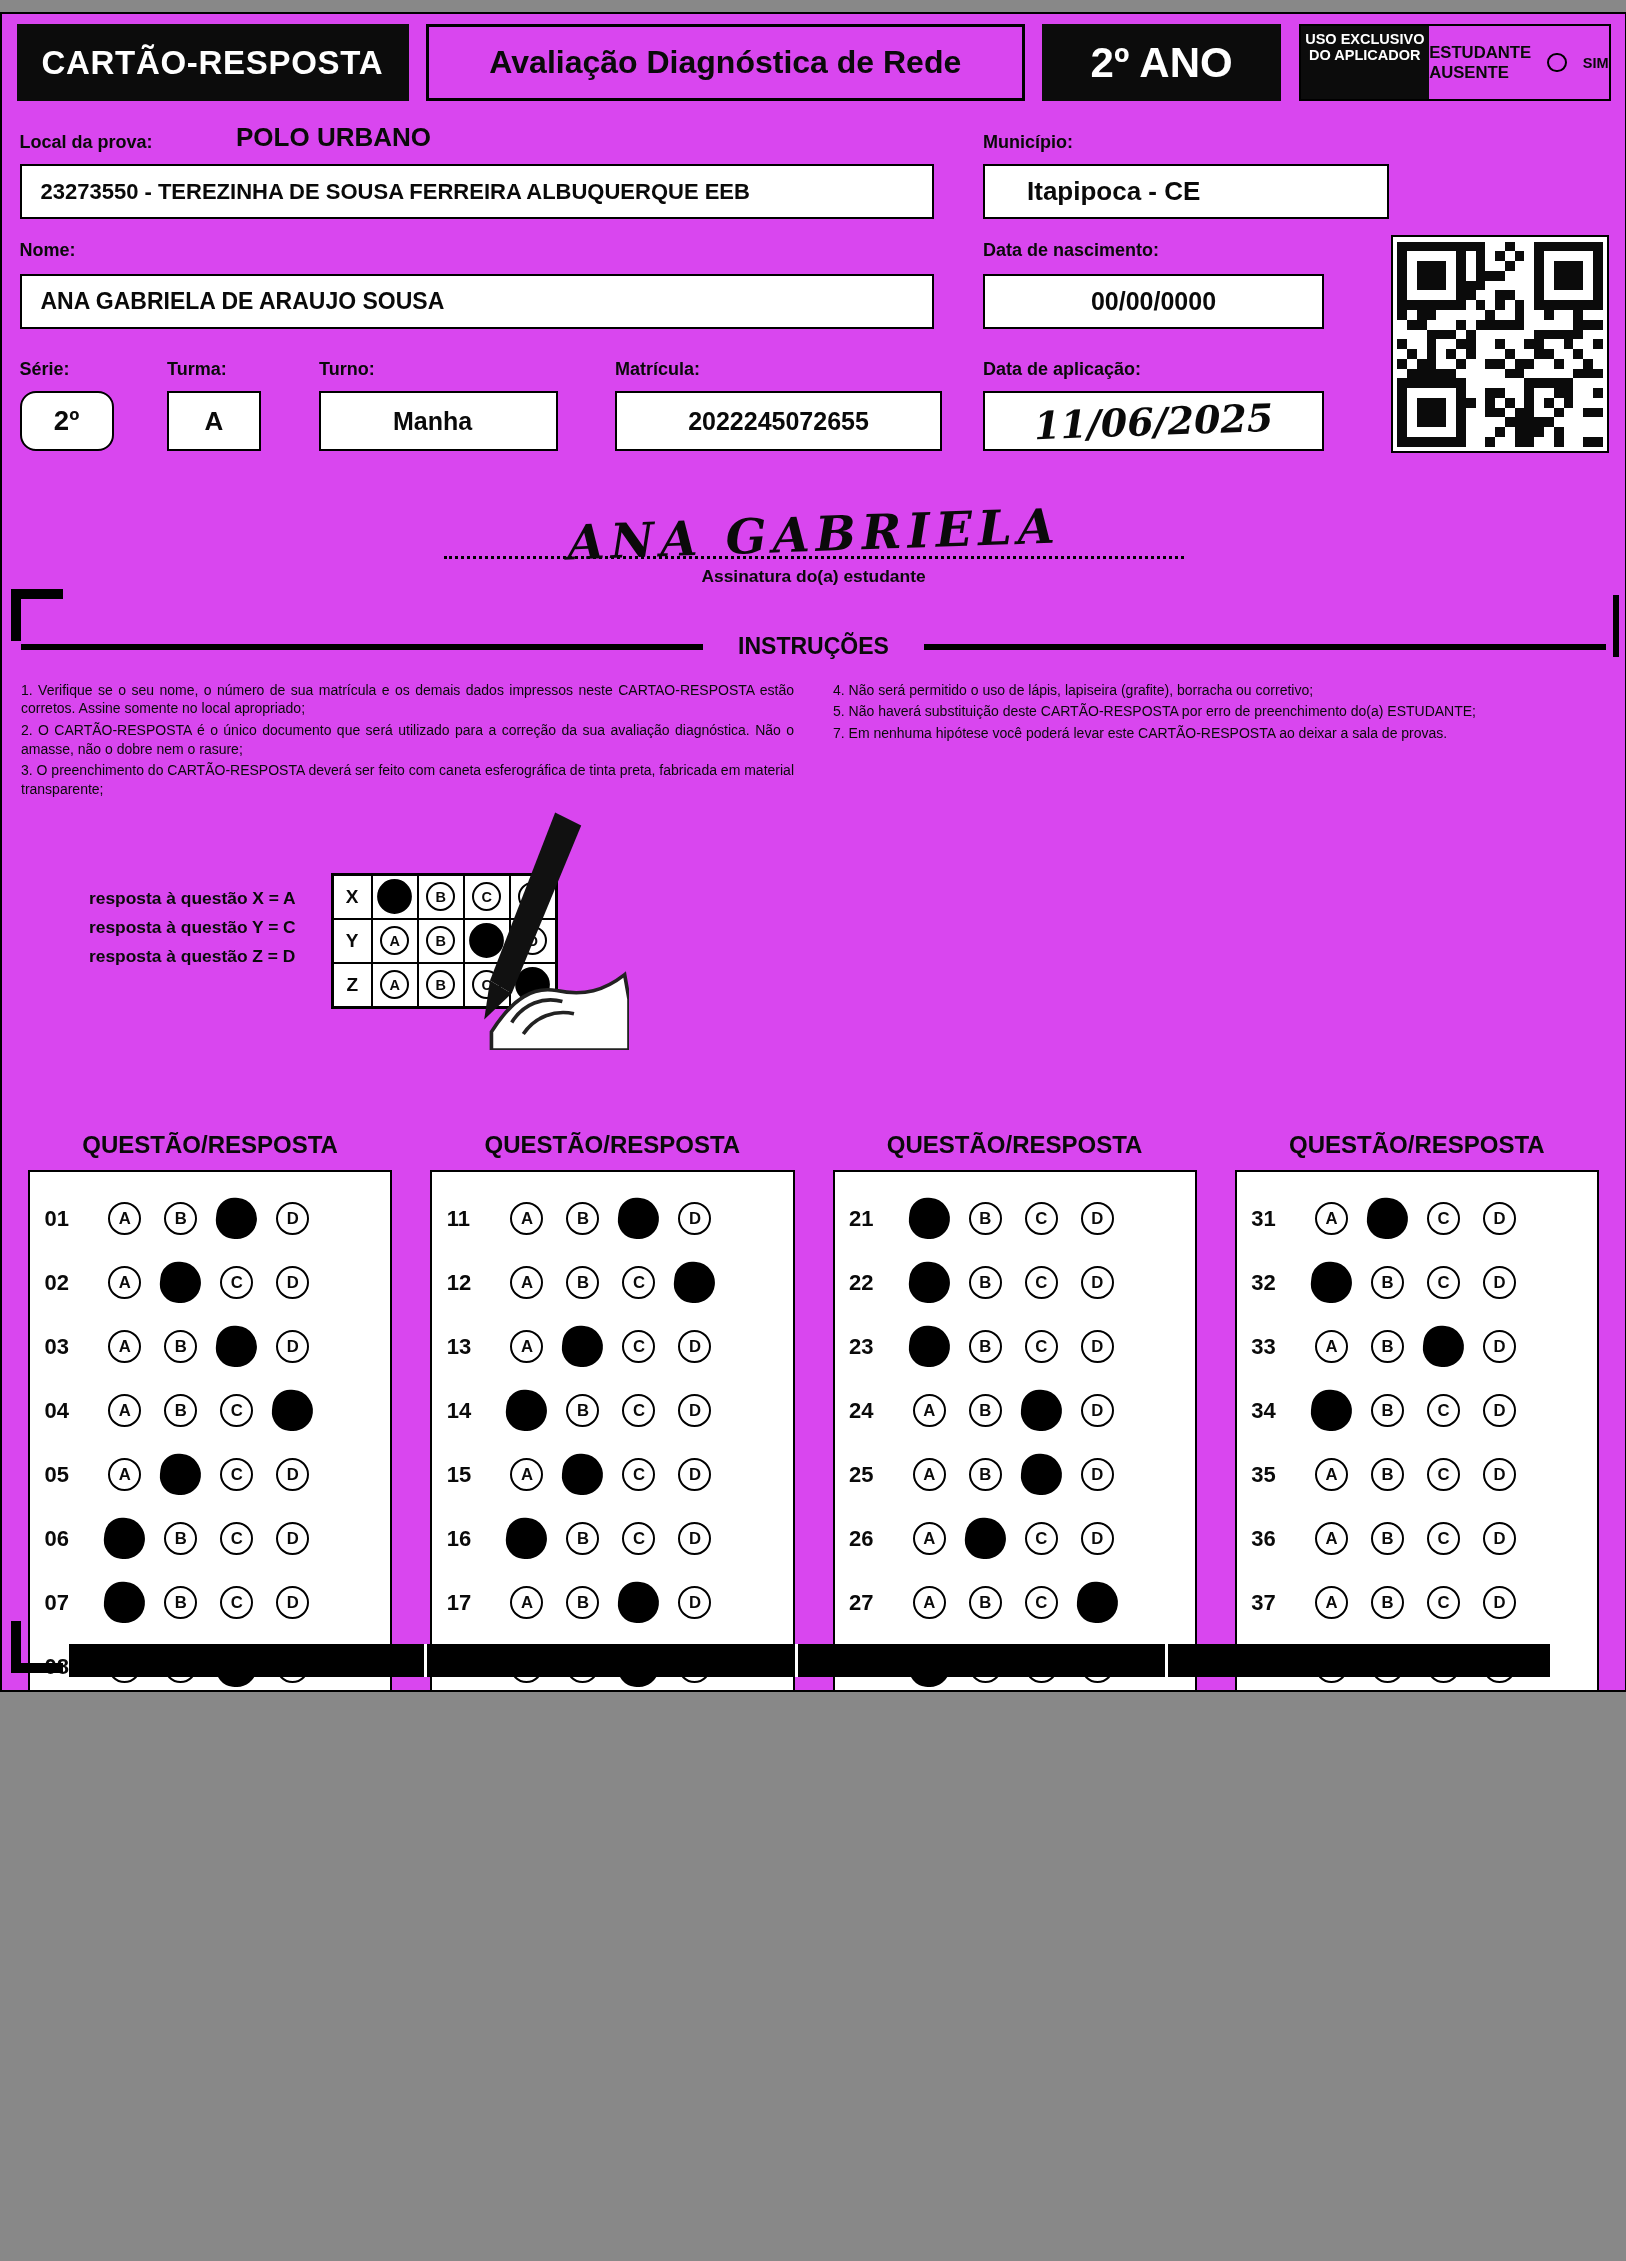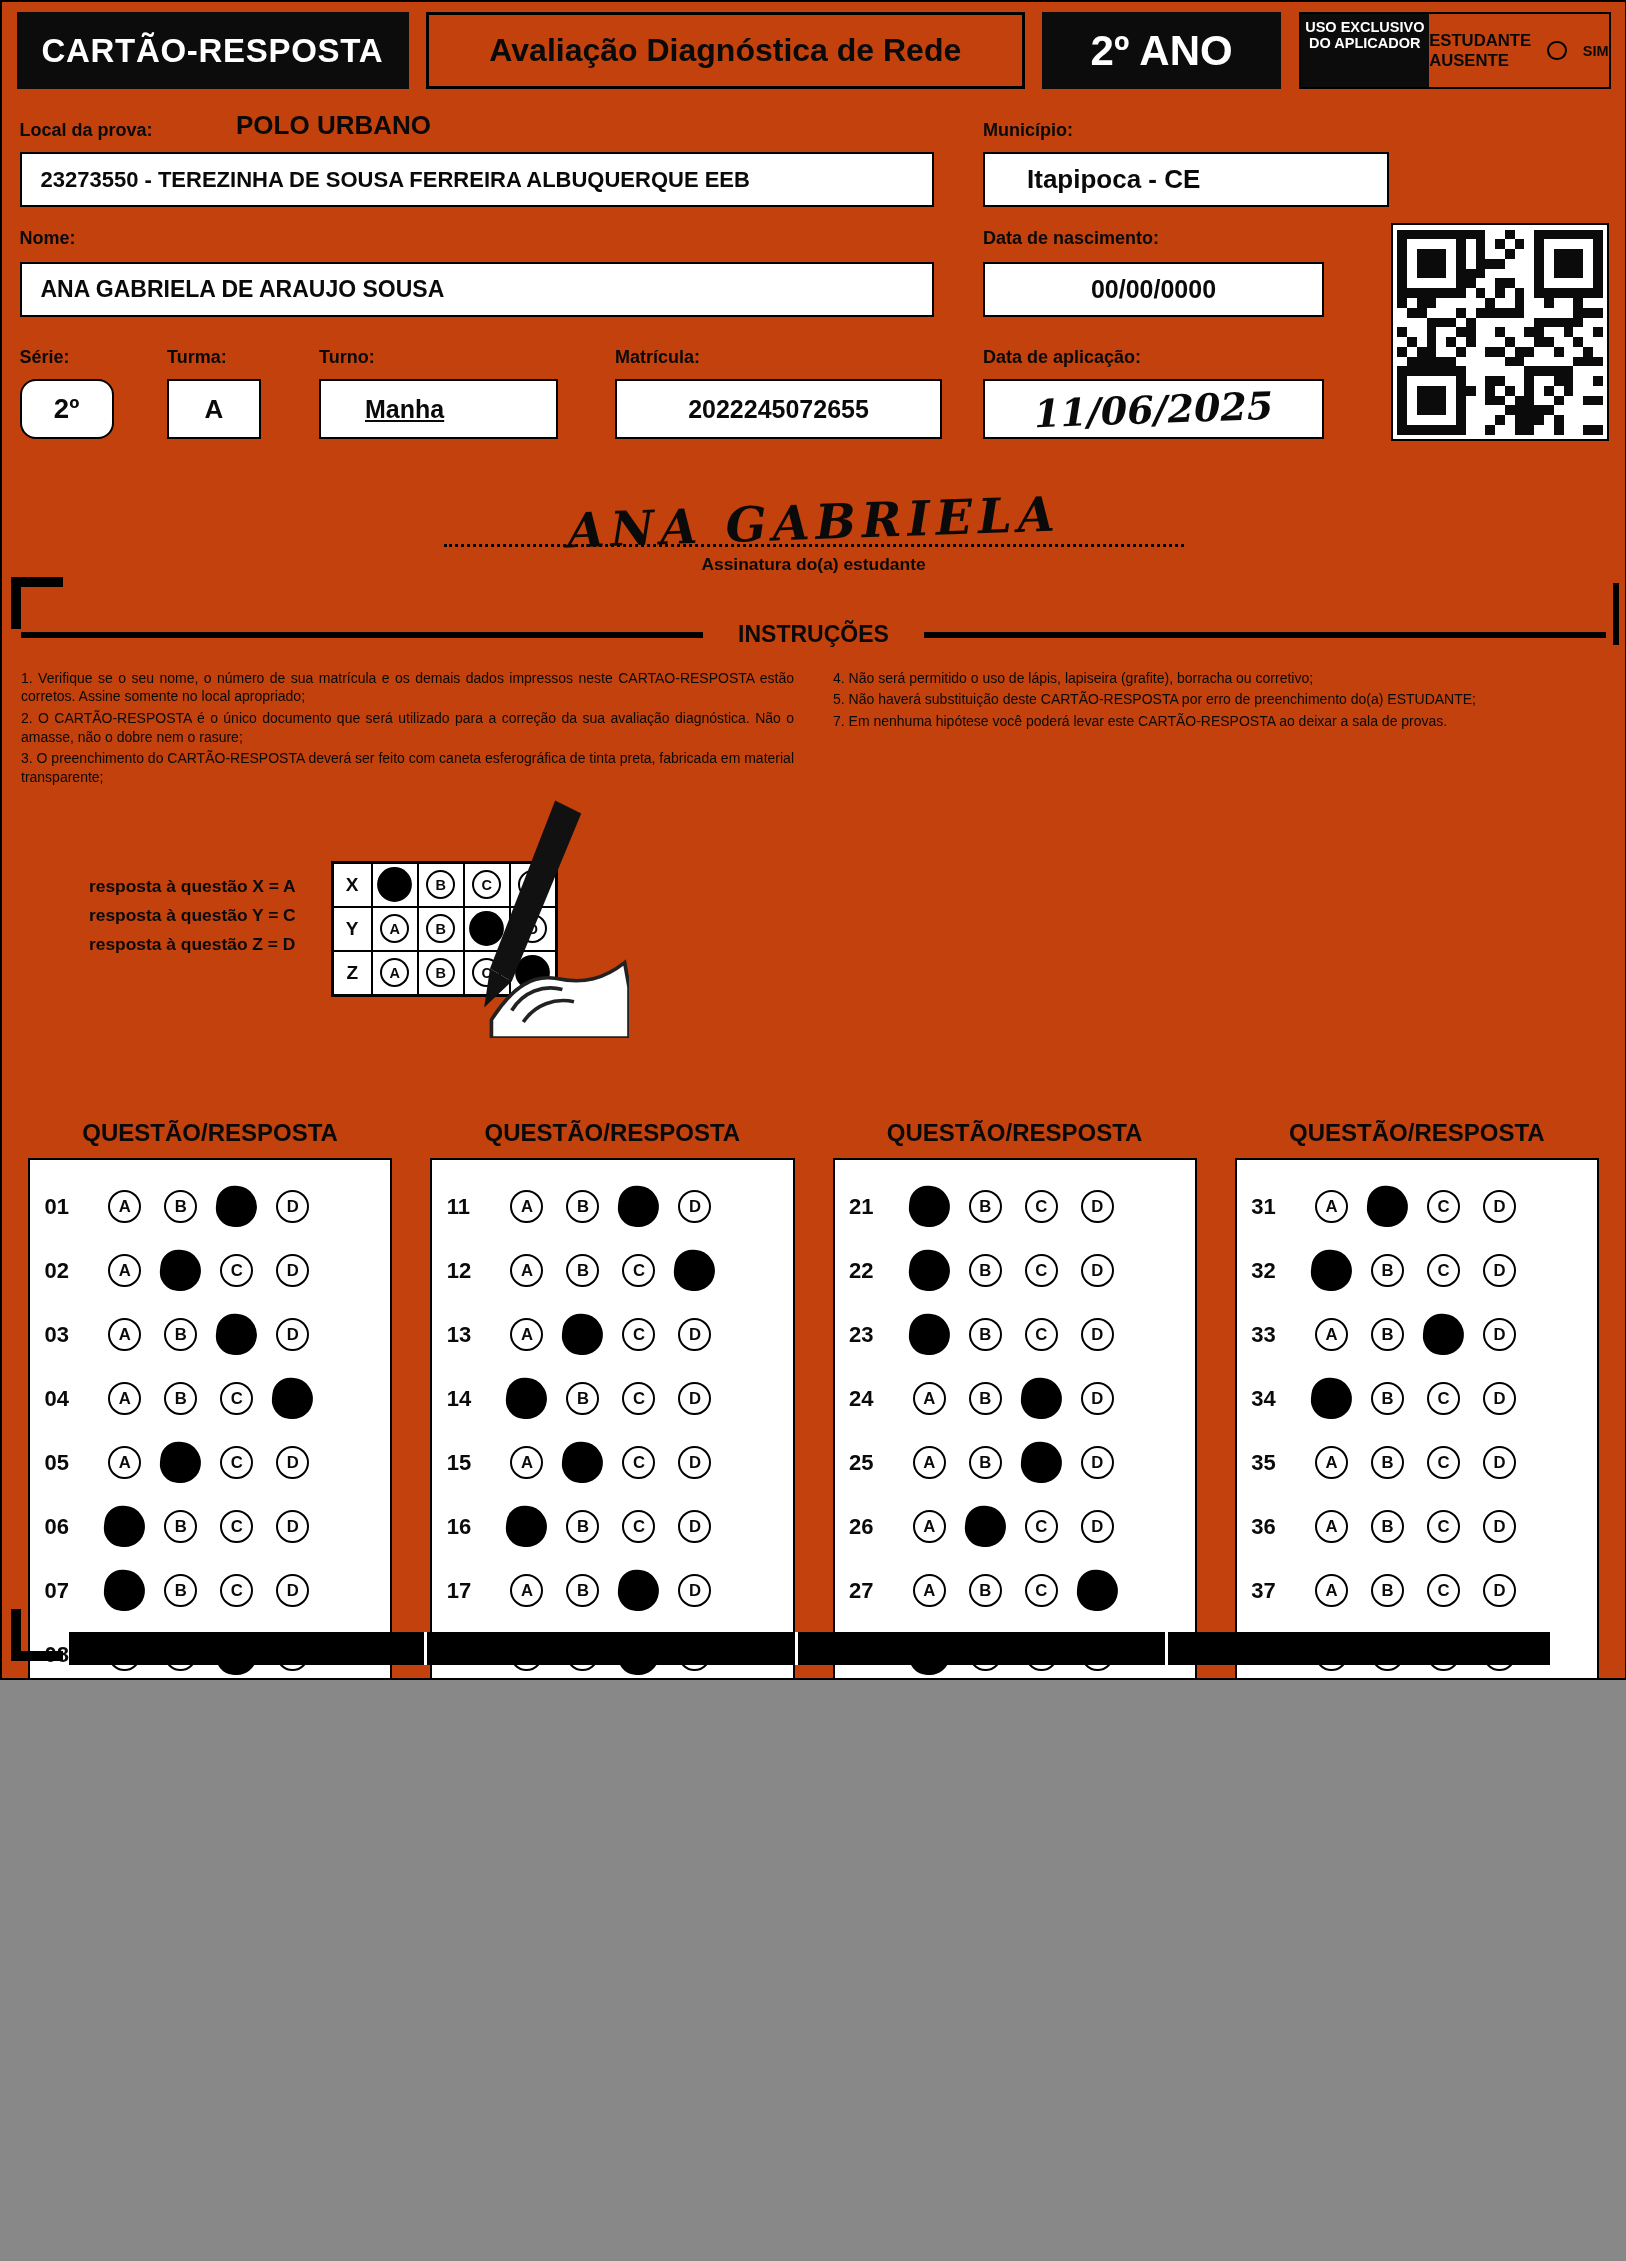--- a/index.html
+++ b/index.html
@@ -1,17 +1,17 @@
 <!DOCTYPE html>
 <html style="font-size:11.6px"><head>
 <meta charset="utf-8">
 <style>
   *{box-sizing:border-box;}
   body{margin:0;background:#888;font-family:"Liberation Sans",sans-serif;color:#0a0a0a;}
-  .page{position:relative;width:1627px;height:1680px;margin:0 auto;background:#c2410c;border:2.2px solid #000;overflow:hidden;}
+  .page{position:relative;width:1627px;height:1680px;margin:12px auto;background:#d946ef;border:2.2px solid #000;overflow:hidden;}
 
   
   .header-row{display:flex;align-items:stretch;gap:17.4px;margin:10.2px 14.5px 0 14.5px;height:77px;}
   .black-title{flex:0 0 392px;background:#0c0c0c;color:#fff;display:flex;align-items:center;padding-left:25px;font-size:33px;font-weight:bold;letter-spacing:0.7px;}
   .exam-title{flex:1;border:3.6px solid #000;display:flex;align-items:center;justify-content:center;font-size:32px;font-weight:bold;}
   .grade-badge{flex:0 0 239px;background:#0c0c0c;color:#fff;display:flex;align-items:center;justify-content:center;font-size:42px;font-weight:bold;}
   .applicator-box{flex:0 0 312px;border:2.2px solid #000;display:flex;flex-direction:row;}
   .applicator-title{background:#0c0c0c;color:#fff;text-align:center;font-size:14.5px;font-weight:bold;padding:5.1px 0;}
   .absent-row{flex:1;display:flex;align-items:center;justify-content:center;gap:16px;font-size:16.7px;font-weight:bold;}
   .absent-circle{display:inline-block;width:19.6px;height:19.6px;border:2.2px solid #000;border-radius:50%;flex:none;}
@@ -28,21 +28,21 @@
   .box-municipio{left:965px;top:44px;width:406px;height:55px;font-size:26px;padding-left:42px;}
   .lbl-nome{left:1.5px;top:120px;}
   .box-nome{left:1.5px;top:154px;width:914px;height:55px;font-size:23px;padding-left:19px;}
   .lbl-nasc{left:965px;top:120px;}
   .box-nasc{left:965px;top:154px;width:341px;height:55px;font-size:25px;justify-content:center;}
   .lbl-serie{left:1.5px;top:239px;}
   .box-serie{left:1.5px;top:271px;width:94px;height:60px;font-size:27.6px;justify-content:center;border-radius:16px;}
   .lbl-turma{left:149px;top:239px;}
   .box-turma{left:149px;top:271px;width:94px;height:60px;font-size:26px;justify-content:center;}
   .lbl-turno{left:301px;top:239px;}
-  .box-turno{left:301px;top:271px;width:239px;height:60px;font-size:25px;padding-left:44px;text-decoration:underline;}
+  .box-turno{left:301px;top:271px;width:239px;height:60px;font-size:25px;padding-left:72px;}
   .lbl-matricula{left:597px;top:239px;}
   .box-matricula{left:597px;top:271px;width:327px;height:60px;font-size:25px;justify-content:center;}
   .lbl-aplicacao{left:965px;top:239px;}
   .box-aplicacao{left:965px;top:271px;width:341px;height:60px;justify-content:center;}
   .handwriting{font-family:"DejaVu Serif",serif;font-style:italic;}
   .date-hand{font-size:38px;transform:rotate(-2deg);font-weight:bold;}
 
   .qr{position:absolute;right:0;top:115px;width:218px;height:218px;display:grid;grid-template-columns:repeat(21,1fr);grid-template-rows:repeat(21,1fr);background:#fff;padding:4.4px;border:2.9px solid #000;}
   .qr-cell{background:#fff;}
   .qr-cell.on{background:#0b0b0b;}

